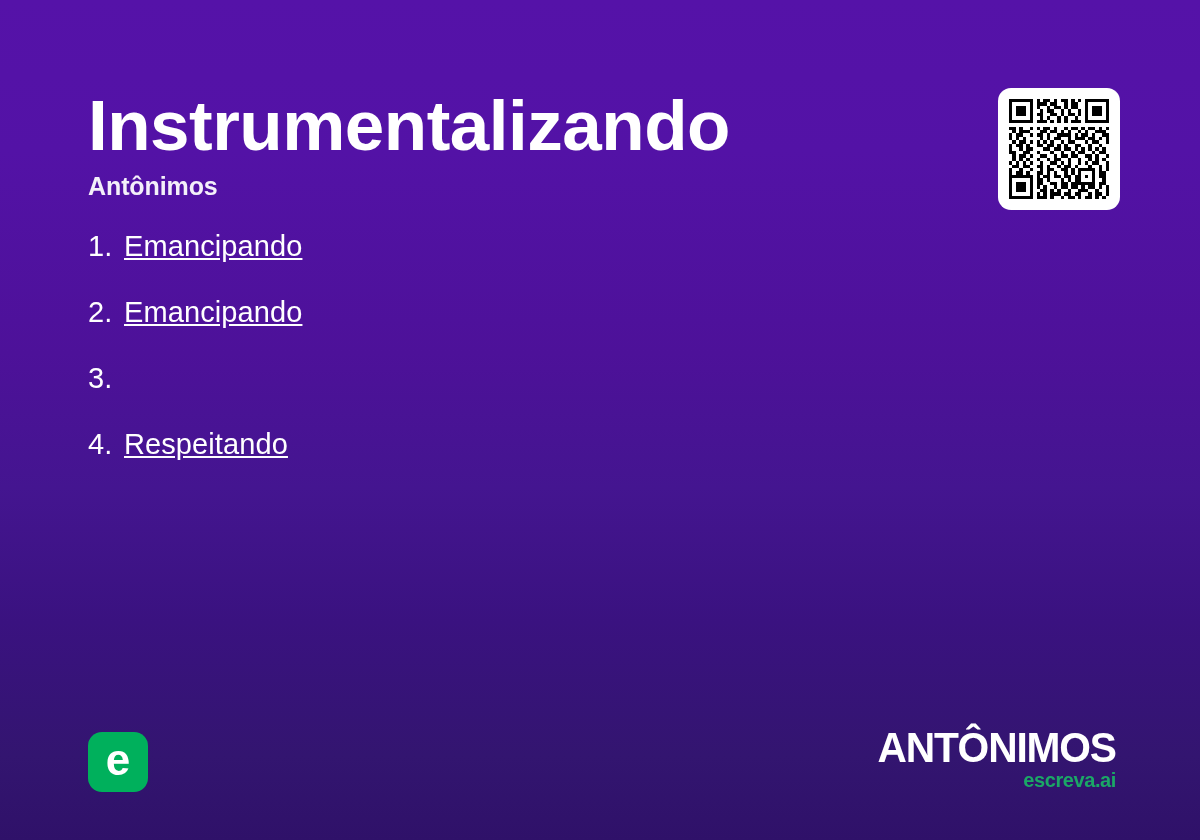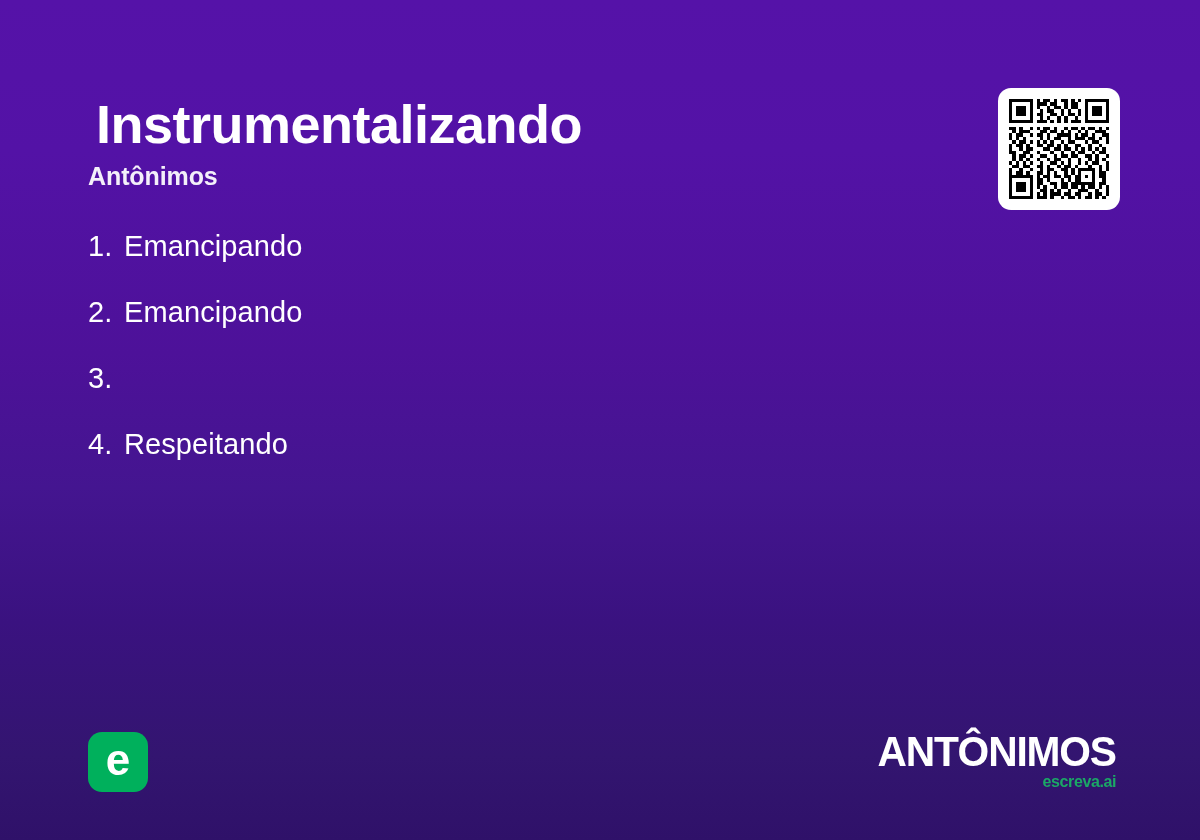--- a/index.html
+++ b/index.html
@@ -30,23 +30,23 @@
 
   
   .header {
     position: absolute;
     left: 88px;
     top: 88px;
     width: 860px;
   }
 
   .title {
-    margin: 8px;
-    font-family: "Liberation Sans", sans-serif;
-    font-size: 54px;
+    margin: 0;
+    font-family: "Liberation Sans", sans-serif;
+    font-size: 71px;
     line-height: 1.06;
     font-weight: 700;
     letter-spacing: -0.5px;
     color: #FFFFFF;
     white-space: nowrap;
   }
 
   .subtitle {
     margin: 10px 0 0 0;
     font-family: "Liberation Sans", sans-serif;
@@ -91,20 +91,21 @@
     color: #FFFFFF;
     letter-spacing: 0.1px;
     height: 66px;
   }
   .word-index {
     min-width: 36px;
     color: #FFFFFF;
   }
   .word-text {
     color: #FFFFFF;
+    text-decoration: underline;
   }
 
   
   .footer-left {
     position: absolute;
     left: 88px;
     bottom: 48px;
     width: 60px;
     height: 60px;
   }
@@ -138,21 +139,21 @@
     font-size: 42px;
     font-weight: 700;
     letter-spacing: -1.2px;
     color: #FFFFFF;
     line-height: 0.95;
     transform: scaleX(0.97);
     transform-origin: right center;
   }
   .brand-domain {
     font-family: "Liberation Sans", sans-serif;
-    font-size: 16px;
+    font-size: 20px;
     font-weight: 700;
     letter-spacing: -0.4px;
     color: #1BA766;
     line-height: 1;
     margin-top: 2px;
   }
 </style>
 </head>
 <body>
 

